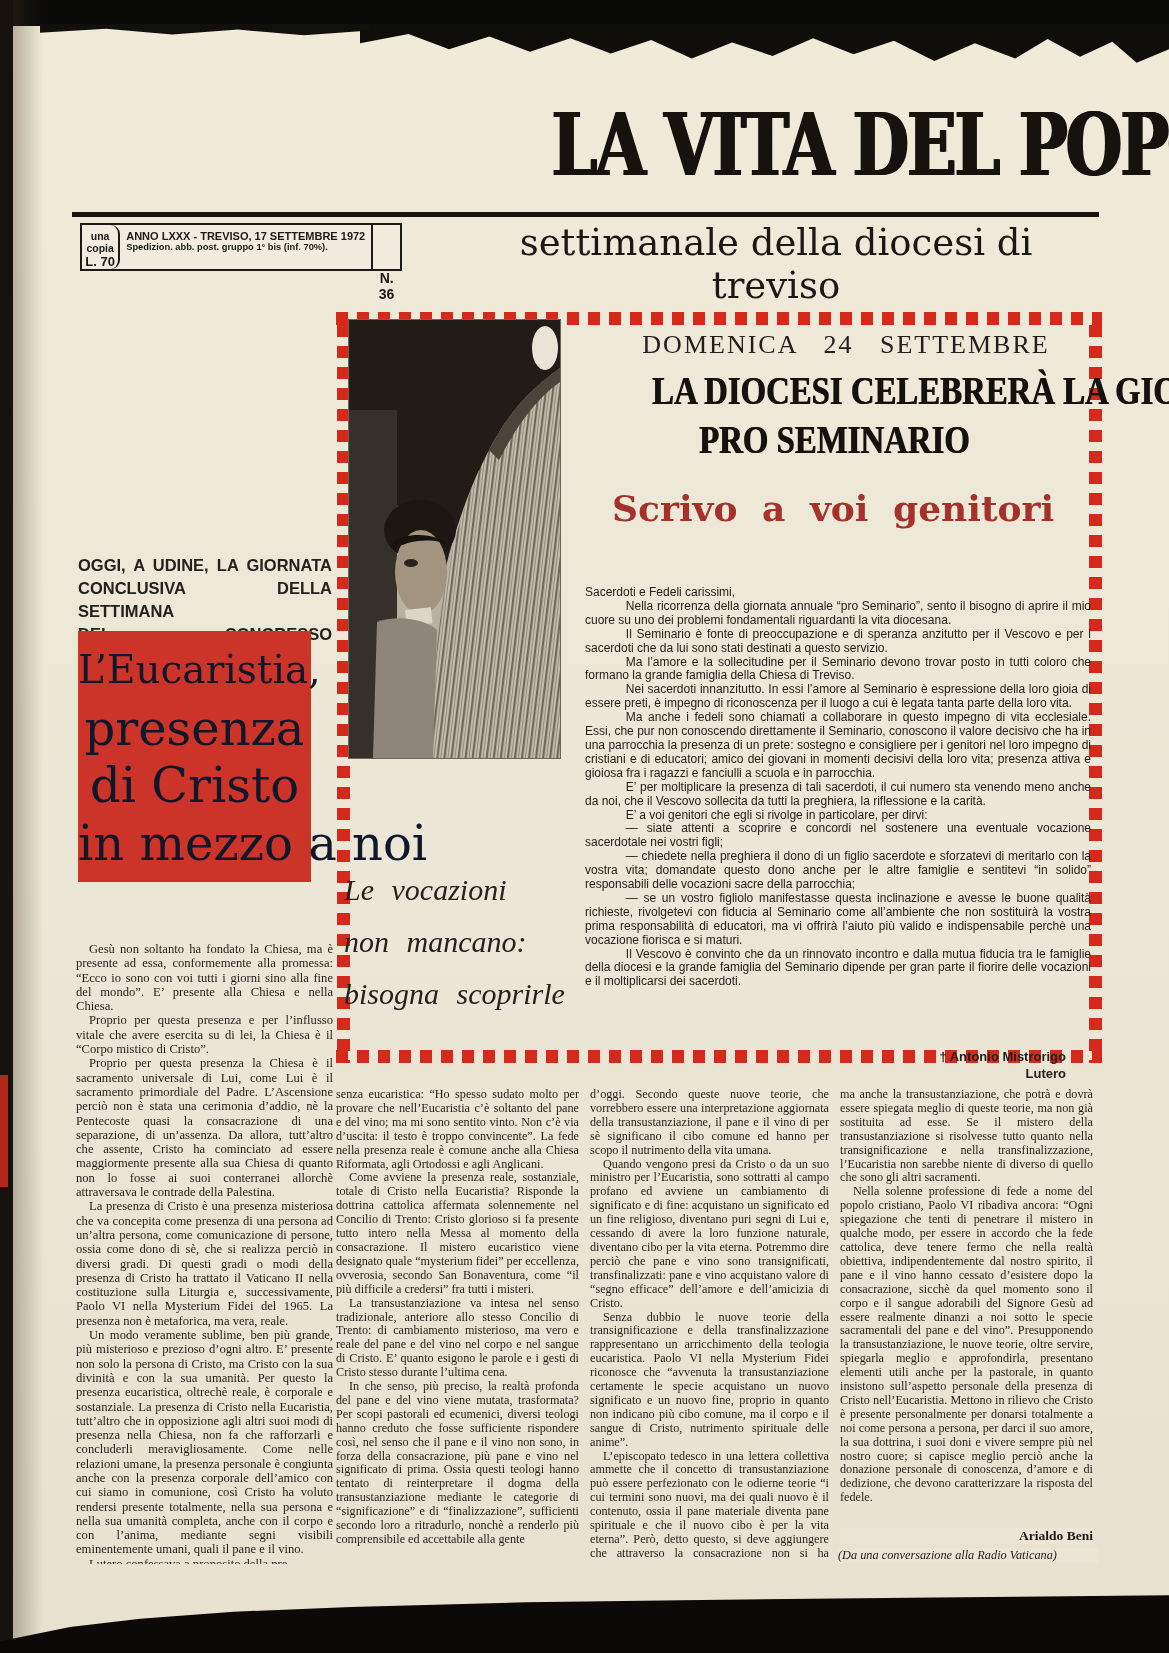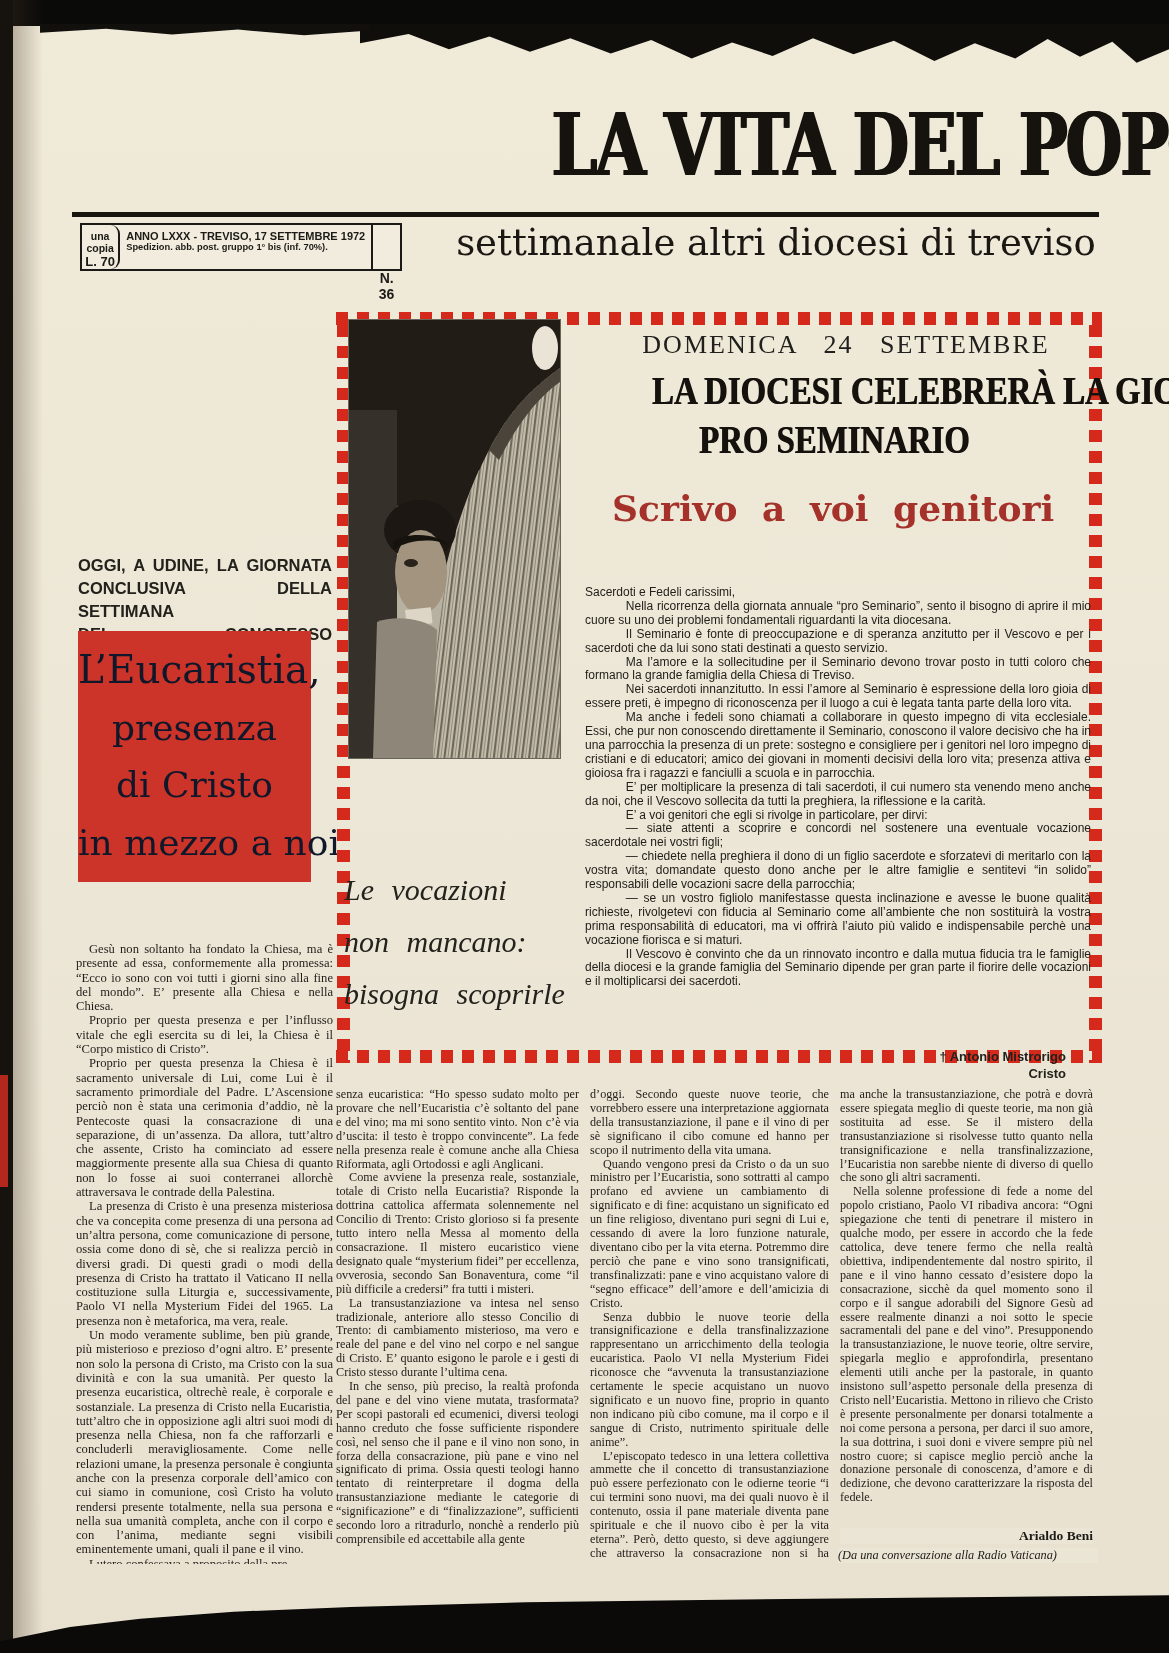--- a/index.html
+++ b/index.html
@@ -37,21 +37,21 @@
   .infobox .c2 .l1{font-size:11px;font-weight:bold;white-space:nowrap;}
   .infobox .c2 .l2{font-size:9.3px;font-weight:bold;white-space:nowrap;}
   .infobox .c3{width:62px;text-align:center;font-size:14px;font-weight:bold;padding-top:13px;margin-top:32px;}
   
   .kicker{position:absolute;left:78px;top:554px;width:254px;font-family:"Liberation Sans",sans-serif;
     font-weight:bold;font-size:16.5px;line-height:23px;color:#23211c;}
   .kicker div{text-align:justify;text-align-last:justify;}
   .redbox{position:absolute;left:78px;top:631px;width:233px;height:251px;background:#cd3429;
     color:#0f172a;display:flex;flex-direction:column;justify-content:space-evenly;text-align:center;
     font-family:"DejaVu Serif",serif;}
-  .redbox div{font-size:36px;line-height:36px;white-space:nowrap;}
+  .redbox div{font-size:48px;line-height:36px;white-space:nowrap;}
   .redbox div:first-child{font-size:39px;}
   .left-body{position:absolute;left:76px;top:942px;width:257px;height:622px;overflow:hidden;
     font-size:12.6px;line-height:14.3px;text-align:justify;color:#201d19;}
   .left-body p{margin:0;text-indent:13px;}
   
   .dot-h{position:absolute;height:13px;background-image:repeating-linear-gradient(90deg,#d5291b 0 12px,transparent 12px 21px);}
   .dot-v{position:absolute;width:13px;background-image:repeating-linear-gradient(180deg,#d5291b 0 12px,transparent 12px 21px);}
   .dot-top{left:336px;top:312px;width:766px;}
   .dot-bottom{left:336px;top:1050px;width:766px;}
   .dot-left{left:337px;top:325px;height:738px;}
@@ -97,21 +97,21 @@
   <div class="edge-top-ragged2"></div>
   <div class="edge-left"></div>
   <div class="edge-left-shadow"></div>
   <div class="red-sliver"></div>
   <div class="edge-bottom"></div>
 
   <div class="masthead">
     <span class="squeeze">LA VITA DEL POPOLO</span>
   </div>
   <div class="rule"></div>
-  <div class="subtitle">settimanale altri diocesi di treviso</div>
+  <div class="subtitle">settimanale della diocesi di treviso</div>
 
   <div class="infobox">
     <div class="c1">
       <div class="l1">una copia</div>
       <div class="l2">L. 70</div>
     </div>
     <div class="c2">
       <div class="l1">ANNO LXXX - TREVISO, 17 SETTEMBRE 1972</div>
       <div class="l2">Spedizion. abb. post. gruppo 1° bis (inf. 70%).</div>
     </div>
@@ -124,21 +124,21 @@
     <div>DEL CONGRESSO EUCARISTICO</div>
   </div>
   <div class="redbox">
     <div>L’Eucaristia,</div>
     <div>presenza</div>
     <div>di Cristo</div>
     <div>in mezzo a noi</div>
   </div>
   <div class="left-body">
     <p>Gesù non soltanto ha fondato la Chiesa, ma è presente ad essa, conformemente alla promessa: “Ecco io sono con voi tutti i giorni sino alla fine del mondo”. E’ presente alla Chiesa e nella Chiesa.</p>
-    <p>Proprio per questa presenza e per l’influsso vitale che egli esercita su di lei, la Chiesa è il “Corpo mistico di Cristo”.</p>
+    <p>Proprio per questa presenza e per l’influsso vitale che avere esercita su di lei, la Chiesa è il “Corpo mistico di Cristo”.</p>
     <p>Proprio per questa presenza la Chiesa è il sacramento universale di Lui, come Lui è il sacramento primordiale del Padre. L’Ascensione perciò non è stata una cerimonia d’addio, nè la Pentecoste quasi la consacrazione di una separazione, di un’assenza. Da allora, tutt’altro che assente, Cristo ha cominciato ad essere maggiormente presente alla sua Chiesa di quanto non lo fosse ai suoi conterranei allorchè attraversava le contrade della Palestina.</p>
     <p>La presenza di Cristo è una presenza misteriosa che va concepita come presenza di una persona ad un’altra persona, come comunicazione di persone, ossia come dono di sè, che si realizza perciò in diversi gradi. Di questi gradi o modi della presenza di Cristo ha trattato il Vaticano II nella costituzione sulla Liturgia e, successivamente, Paolo VI nella Mysterium Fidei del 1965. La presenza non è metaforica, ma vera, reale.</p>
     <p>Un modo veramente sublime, ben più grande, più misterioso e prezioso d’ogni altro. E’ presente non solo la persona di Cristo, ma Cristo con la sua divinità e con la sua umanità. Per questo la presenza eucaristica, oltrechè reale, è corporale e sostanziale. La presenza di Cristo nella Eucaristia, tutt’altro che in opposizione agli altri suoi modi di presenza nella Chiesa, non fa che rafforzarli e concluderli meravigliosamente. Come nelle relazioni umane, la presenza personale è congiunta anche con la presenza corporale dell’amico con cui siamo in comunione, così Cristo ha voluto rendersi presente totalmente, nella sua persona e nella sua umanità completa, anche con il corpo e con l’anima, mediante segni visibili eminentemente umani, quali il pane e il vino.</p>
     <p>Lutero confessava a proposito della pre-</p>
   </div>
 
   <div class="dot-h dot-top"></div>
   <div class="dot-h dot-bottom"></div>
   <div class="dot-v dot-left"></div>
   <div class="dot-v dot-right"></div>
@@ -191,21 +191,21 @@
     <p>E’ per moltiplicare la presenza di tali sacerdoti, il cui numero sta venendo meno anche da noi, che il Vescovo sollecita da tutti la preghiera, la riflessione e la carità.</p>
     <p>E’ a voi genitori che egli si rivolge in particolare, per dirvi:</p>
     <p>— siate attenti a scoprire e concordi nel sostenere una eventuale vocazione sacerdotale nei vostri figli;</p>
     <p>— chiedete nella preghiera il dono di un figlio sacerdote e sforzatevi di meritarlo con la vostra vita; domandate questo dono anche per le altre famiglie e sentitevi “in solido” responsabili delle vocazioni sacre della parrocchia;</p>
     <p>— se un vostro figliolo manifestasse questa inclinazione e avesse le buone qualità richieste, rivolgetevi con fiducia al Seminario come all’ambiente che non sostituirà la vostra prima responsabilità di educatori, ma vi offrirà l’aiuto più valido e indispensabile perchè una vocazione fiorisca e si maturi.</p>
     <p>Il Vescovo è convinto che da un rinnovato incontro e dalla mutua fiducia tra le famiglie della diocesi e la grande famiglia del Seminario dipende per gran parte il fiorire delle vocazioni e il moltiplicarsi dei sacerdoti.</p>
 
   </div>
   <div class="signature">
     <div>†  Antonio Mistrorigo</div>
-    <div class="title">Cristo</div>
+    <div class="title">Lutero</div>
   </div>
 
   <div class="bcol bcol1">
     <p>senza eucaristica: “Ho spesso sudato molto per provare che nell’Eucaristia c’è soltanto del pane e del vino; ma mi sono sentito vinto. Non c’è via d’uscita: il testo è troppo convincente”. La fede nella presenza reale è comune anche alla Chiesa Riformata, agli Ortodossi e agli Anglicani.</p>
     <p>Come avviene la presenza reale, sostanziale, totale di Cristo nella Eucaristia? Risponde la dottrina cattolica affermata solennemente nel Concilio di Trento: Cristo glorioso si fa presente tutto intero nella Messa al momento della consacrazione. Il mistero eucaristico viene designato quale “mysterium fidei” per eccellenza, ovverosia, secondo San Bonaventura, come “il più difficile a credersi” fra tutti i misteri.</p>
     <p>La transustanziazione va intesa nel senso tradizionale, anteriore allo stesso Concilio di Trento: di cambiamento misterioso, ma vero e reale del pane e del vino nel corpo e nel sangue di Cristo. E’ quanto esigono le parole e i gesti di Cristo stesso durante l’ultima cena.</p>
     <p>In che senso, più preciso, la realtà profonda del pane e del vino viene mutata, trasformata? Per scopi pastorali ed ecumenici, diversi teologi hanno creduto che fosse sufficiente rispondere così, nel senso che il pane e il vino non sono, in forza della consacrazione, più pane e vino nel significato di prima. Ossia questi teologi hanno tentato di reinterpretare il dogma della transustanziazione mediante le categorie di “significazione” e di “finalizzazione”, sufficienti secondo loro a ritradurlo, nonchè a renderlo più comprensibile ed accettabile alla gente</p>
   </div>
   <div class="bcol bcol2">
     <p>d’oggi. Secondo queste nuove teorie, che vorrebbero essere una interpretazione aggiornata della transustanziazione, il pane e il vino di per sè significano il cibo comune ed hanno per scopo il nutrimento della vita umana.</p>

